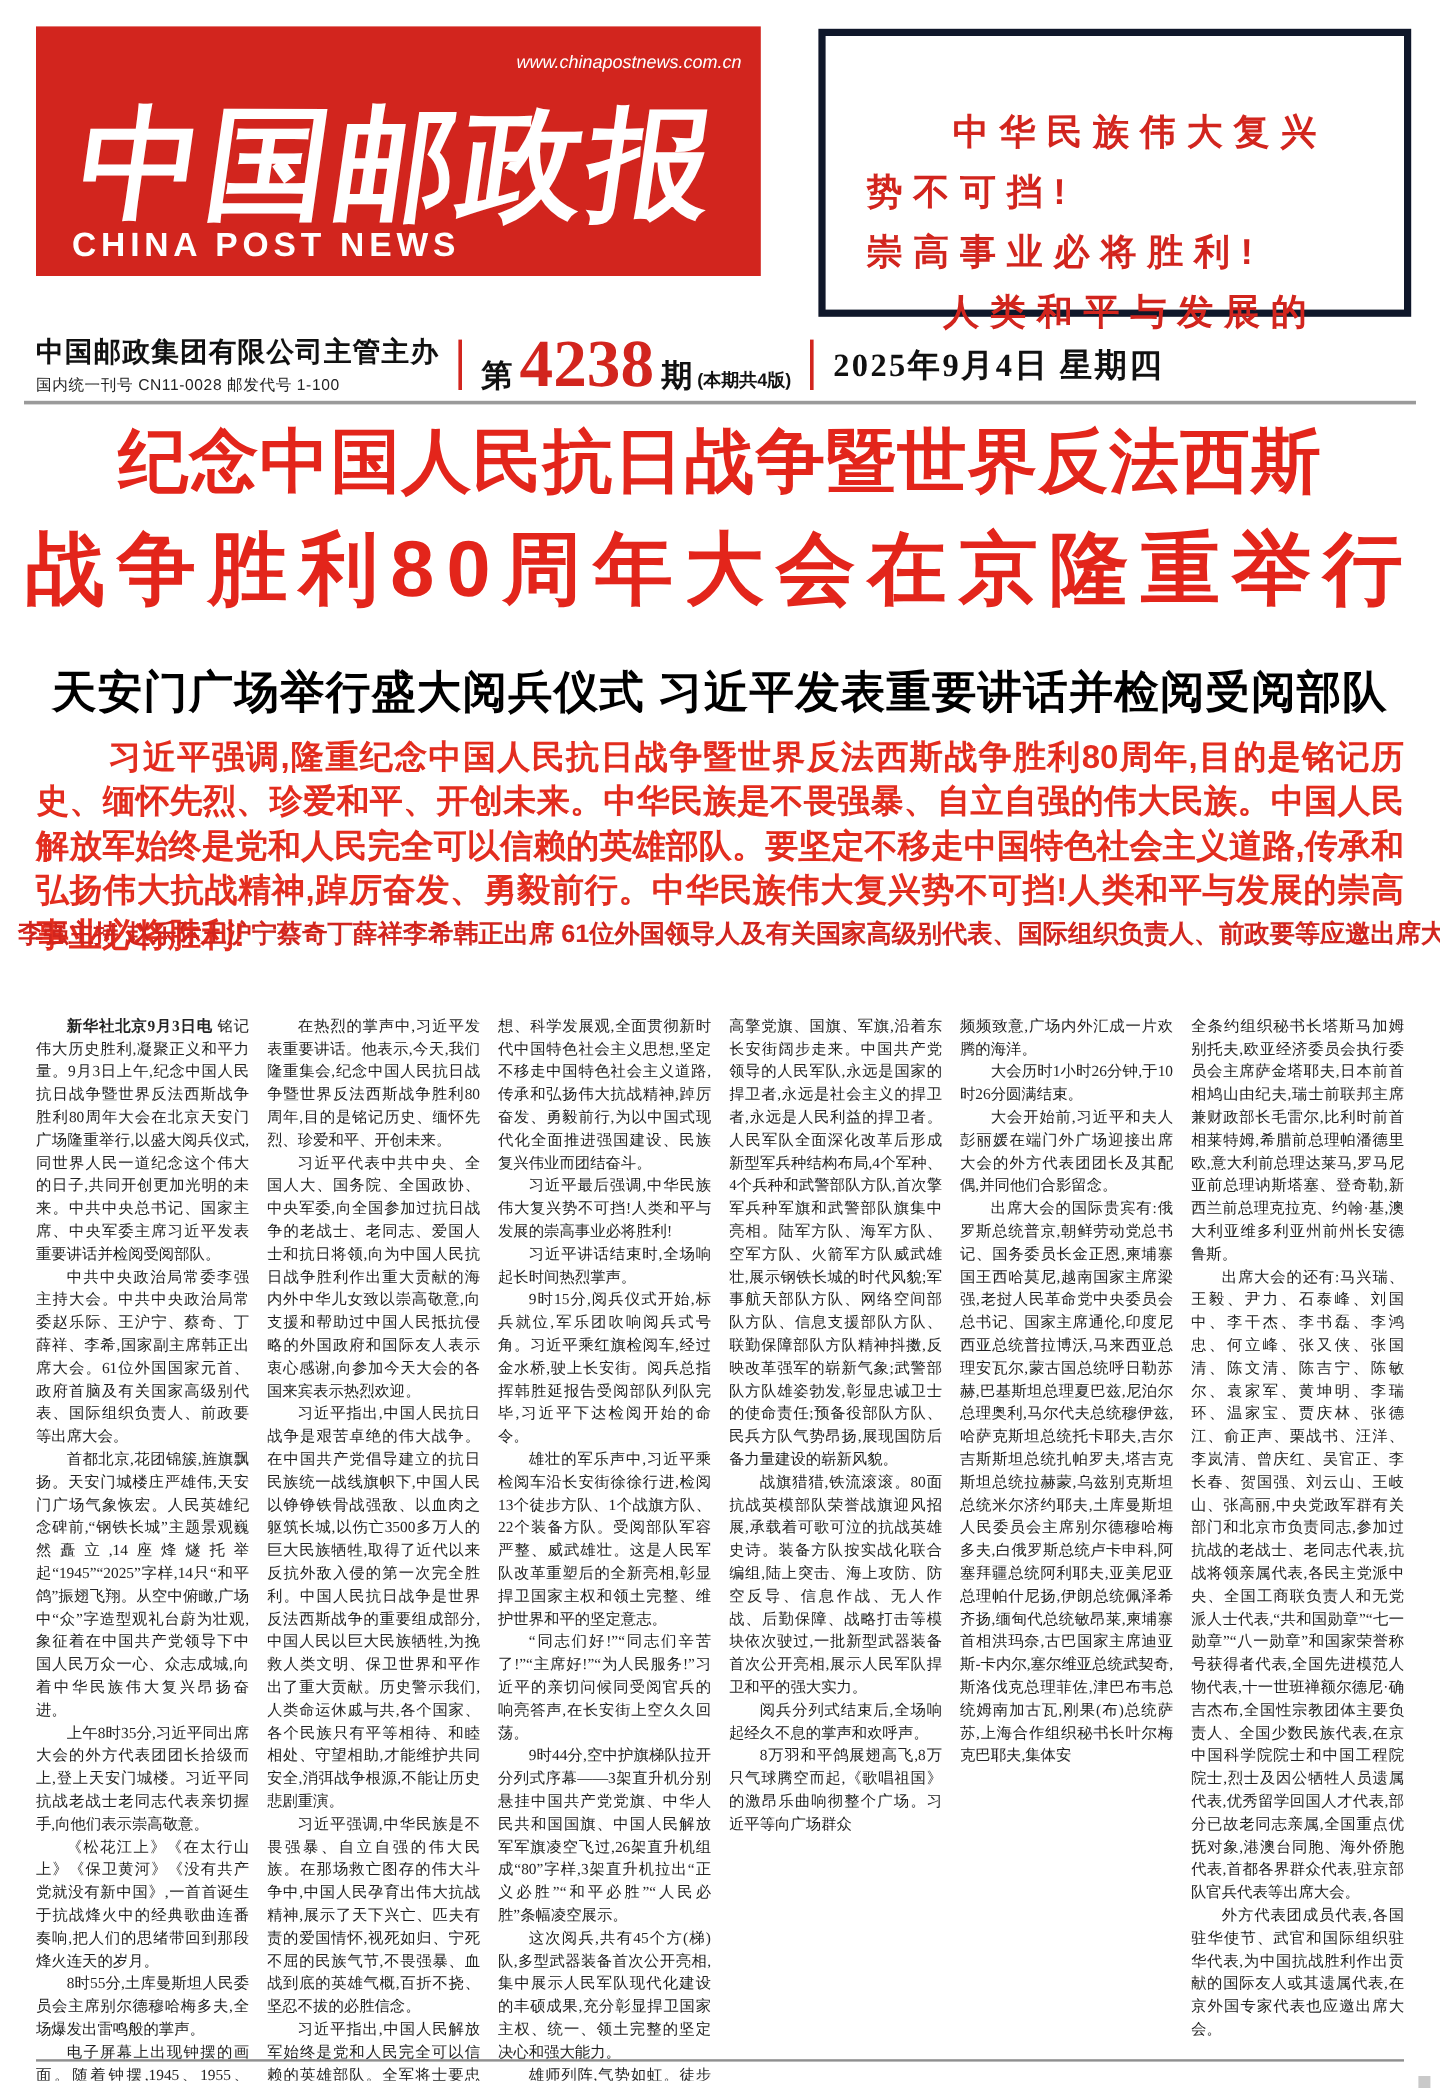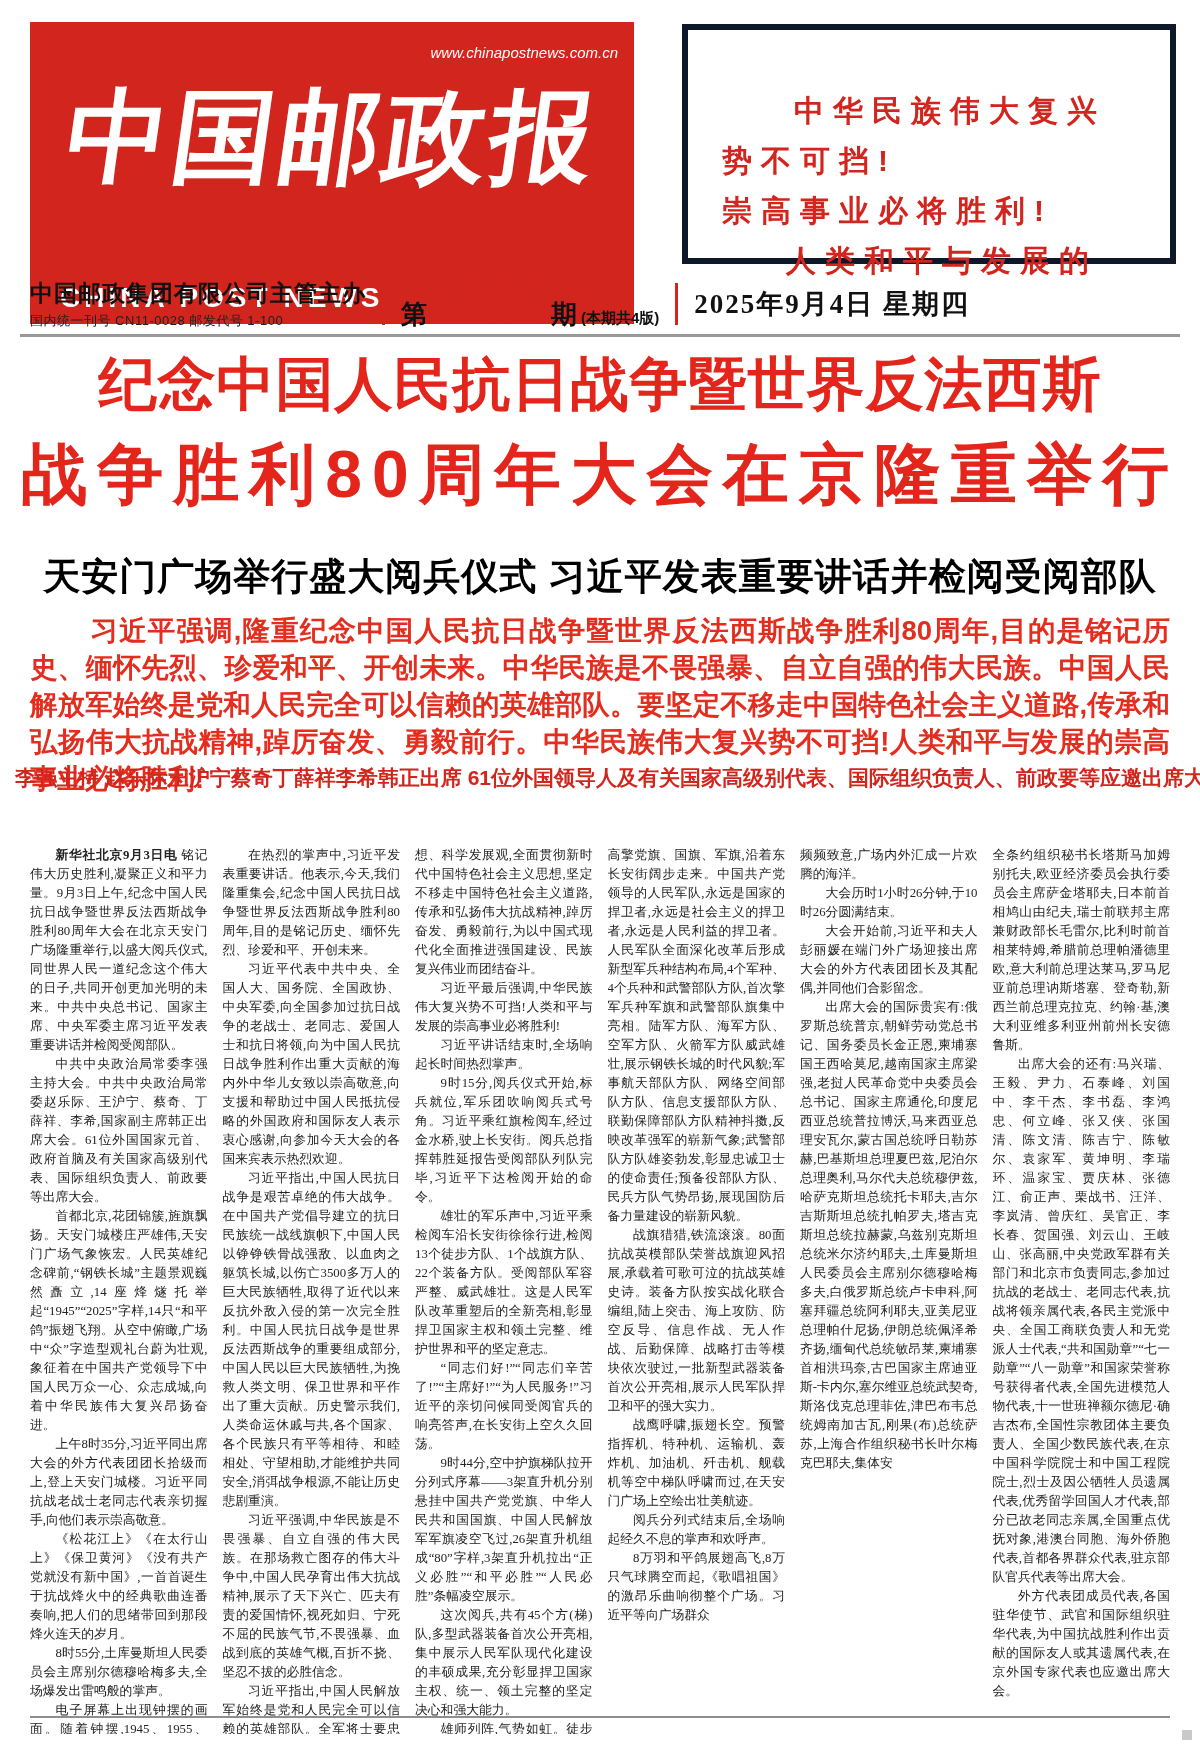--- a/index.html
+++ b/index.html
@@ -1,21 +1,21 @@
 <!DOCTYPE html>
 <html><head>
 <meta charset="utf-8">
 <style>
   html,body{margin:0;padding:0;}
   body{width:1200px;height:1748px;background:#ffffff;position:relative;overflow:hidden;
        font-family:"Liberation Sans","DejaVu Sans",sans-serif;}
   .abs{position:absolute;}
 
   
-  .brand-box{left:30px;top:22px;width:604px;height:302px;background:#d2251e;color:#fff;}
+  .brand-box{left:30px;top:22px;width:604px;height:208px;background:#d2251e;color:#fff;}
   .brand-url{position:absolute;top:22px;right:16px;font-size:15px;color:#fff;font-style:italic;}
   .brand-title{position:absolute;top:48px;left:0;width:100%;text-align:center;
                font-size:102px;font-weight:bold;letter-spacing:4px;transform:skewX(-8deg);}
   .brand-en{position:absolute;left:30px;bottom:10px;font-size:28px;
             font-weight:bold;letter-spacing:4px;}
 
   
   .slogan-box{left:682px;top:24px;width:494px;height:240px;border:6px solid #0f172a;
               box-sizing:border-box;padding:56px 26px 0 34px;color:#d2251e;font-weight:bold;}
   .slogan-line{font-size:30px;line-height:50px;letter-spacing:9px;white-space:nowrap;}
@@ -125,21 +125,20 @@
       <p>9时15分,阅兵仪式开始,标兵就位,军乐团吹响阅兵式号角。习近平乘红旗检阅车,经过金水桥,驶上长安街。阅兵总指挥韩胜延报告受阅部队列队完毕,习近平下达检阅开始的命令。</p>
       <p>雄壮的军乐声中,习近平乘检阅车沿长安街徐徐行进,检阅13个徒步方队、1个战旗方队、22个装备方队。受阅部队军容严整、威武雄壮。这是人民军队改革重塑后的全新亮相,彰显捍卫国家主权和领土完整、维护世界和平的坚定意志。</p>
       <p>“同志们好!”“同志们辛苦了!”“主席好!”“为人民服务!”习近平的亲切问候同受阅官兵的响亮答声,在长安街上空久久回荡。</p>
       <p>9时44分,空中护旗梯队拉开分列式序幕——3架直升机分别悬挂中国共产党党旗、中华人民共和国国旗、中国人民解放军军旗凌空飞过,26架直升机组成“80”字样,3架直升机拉出“正义必胜”“和平必胜”“人民必胜”条幅凌空展示。</p>
       <p>这次阅兵,共有45个方(梯)队,多型武器装备首次公开亮相,集中展示人民军队现代化建设的丰硕成果,充分彰显捍卫国家主权、统一、领土完整的坚定决心和强大能力。</p>
       <p>雄师列阵,气势如虹。徒步方队受阅将士</p>
     </div>
     <div class="col">
       <p class="cont">高擎党旗、国旗、军旗,沿着东长安街阔步走来。中国共产党领导的人民军队,永远是国家的捍卫者,永远是社会主义的捍卫者,永远是人民利益的捍卫者。人民军队全面深化改革后形成新型军兵种结构布局,4个军种、4个兵种和武警部队方队,首次擎军兵种军旗和武警部队旗集中亮相。陆军方队、海军方队、空军方队、火箭军方队威武雄壮,展示钢铁长城的时代风貌;军事航天部队方队、网络空间部队方队、信息支援部队方队、联勤保障部队方队精神抖擞,反映改革强军的崭新气象;武警部队方队雄姿勃发,彰显忠诚卫士的使命责任;预备役部队方队、民兵方队气势昂扬,展现国防后备力量建设的崭新风貌。</p>
       <p>战旗猎猎,铁流滚滚。80面抗战英模部队荣誉战旗迎风招展,承载着可歌可泣的抗战英雄史诗。装备方队按实战化联合编组,陆上突击、海上攻防、防空反导、信息作战、无人作战、后勤保障、战略打击等模块依次驶过,一批新型武器装备首次公开亮相,展示人民军队捍卫和平的强大实力。</p>
-      <p>战鹰呼啸,振翅长空。预警指挥机、特种机、运输机、轰炸机、加油机、歼击机、舰载机等空中梯队呼啸而过,在天安门广场上空绘出壮美航迹。</p>
       <p>阅兵分列式结束后,全场响起经久不息的掌声和欢呼声。</p>
       <p>8万羽和平鸽展翅高飞,8万只气球腾空而起,《歌唱祖国》的激昂乐曲响彻整个广场。习近平等向广场群众</p>
     </div>
     <div class="col">
       <p class="cont">频频致意,广场内外汇成一片欢腾的海洋。</p>
       <p>大会历时1小时26分钟,于10时26分圆满结束。</p>
       <p>大会开始前,习近平和夫人彭丽媛在端门外广场迎接出席大会的外方代表团团长及其配偶,并同他们合影留念。</p>
       <p>出席大会的国际贵宾有:俄罗斯总统普京,朝鲜劳动党总书记、国务委员长金正恩,柬埔寨国王西哈莫尼,越南国家主席梁强,老挝人民革命党中央委员会总书记、国家主席通伦,印度尼西亚总统普拉博沃,马来西亚总理安瓦尔,蒙古国总统呼日勒苏赫,巴基斯坦总理夏巴兹,尼泊尔总理奥利,马尔代夫总统穆伊兹,哈萨克斯坦总统托卡耶夫,吉尔吉斯斯坦总统扎帕罗夫,塔吉克斯坦总统拉赫蒙,乌兹别克斯坦总统米尔济约耶夫,土库曼斯坦人民委员会主席别尔德穆哈梅多夫,白俄罗斯总统卢卡申科,阿塞拜疆总统阿利耶夫,亚美尼亚总理帕什尼扬,伊朗总统佩泽希齐扬,缅甸代总统敏昂莱,柬埔寨首相洪玛奈,古巴国家主席迪亚斯-卡内尔,塞尔维亚总统武契奇,斯洛伐克总理菲佐,津巴布韦总统姆南加古瓦,刚果(布)总统萨苏,上海合作组织秘书长叶尔梅克巴耶夫,集体安</p>
     </div>
     <div class="col">

